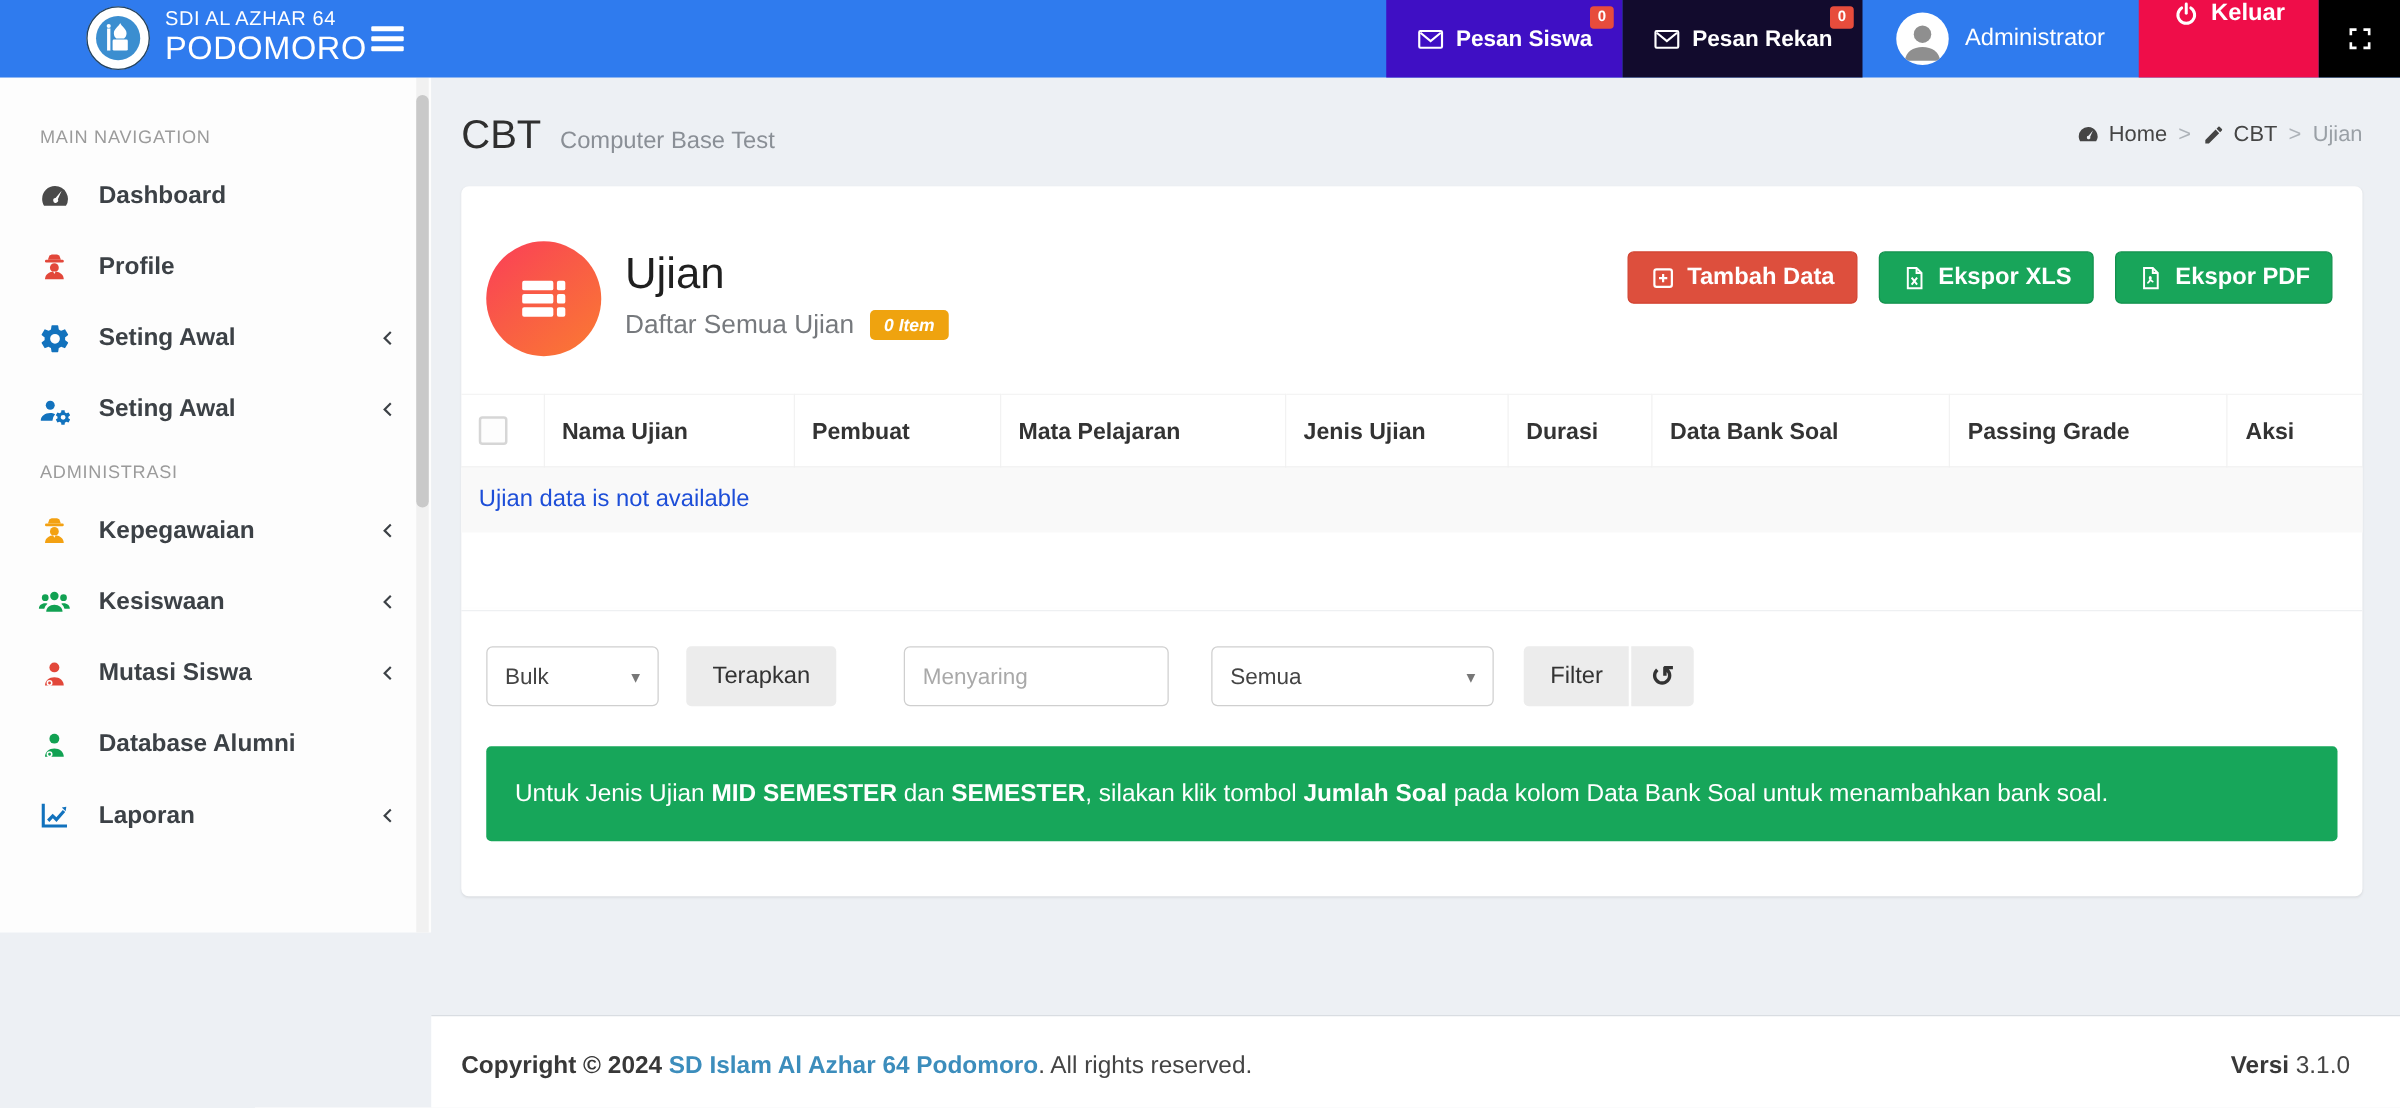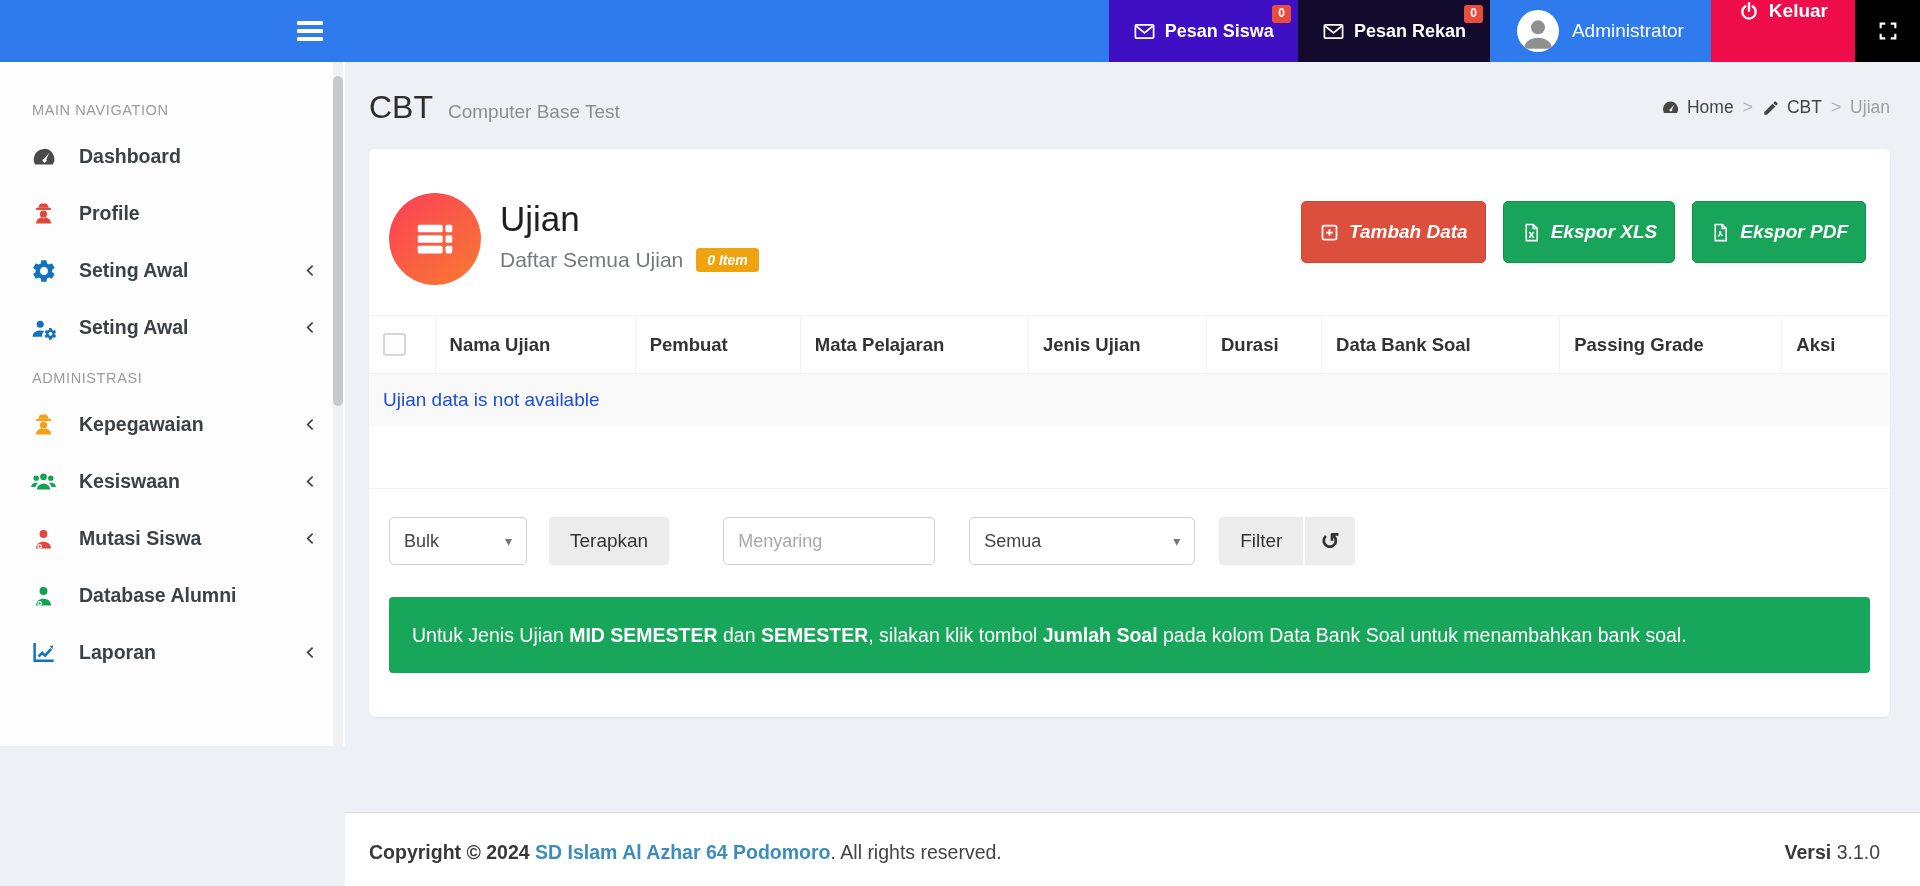--- a/index.html
+++ b/index.html
@@ -47,21 +47,21 @@
   .crumb-last { color:#9aa0a6; }
 
   .card { margin:0 30px 0 24px; background:#fff; border-radius:6px; box-shadow:0 1px 2px rgba(0,0,0,.07); padding-bottom:44px; }
   .card-head { display:flex; padding:44px 24px 30px 20px; }
   .round-icon { width:92px; height:92px; border-radius:50%; background:linear-gradient(140deg,#fb4156 5%,#f95b46 45%,#fb7a32 100%); display:flex; align-items:center; justify-content:center; flex-shrink:0; }
   .head-titles { margin-left:19px; padding-top:6px; }
   .card-title { font-size:35px; color:#1f1f1f; line-height:1.15; }
   .card-sub { display:flex; align-items:center; margin-top:9px; font-size:21px; color:#76797d; }
   .item-badge { margin-left:13px; background:#efa30f; color:#fff; font-size:14px; font-weight:700; font-style:italic; padding:4px 11px; border-radius:4px; }
   .head-actions { margin-left:auto; display:flex; gap:17px; align-self:flex-start; margin-top:8px; }
-  .btn { display:flex; align-items:center; gap:9px; height:62px; padding:0 17px; border-radius:5px; border:1px solid transparent; color:#fff; font-size:19px; font-weight:600; font-family:inherit; cursor:pointer;font-style:italic; }
+  .btn { display:flex; align-items:center; gap:9px; height:42px; padding:0 17px; border-radius:5px; border:1px solid transparent; color:#fff; font-size:19px; font-weight:600; font-family:inherit; cursor:pointer; }
   .btn-danger { background:#dd4f3d; border-color:#d24331; }
   .btn-success { background:#18a55a; border-color:#13914e; }
 
   table.grid { width:100%; border-collapse:collapse; table-layout:fixed; }
   .grid th { text-align:left; font-size:18.5px; font-weight:700; color:#333; padding:17px 14px; border-top:1px solid #f4f4f4; border-bottom:1px solid #f0f0f0; border-right:1px solid #f2f2f2; }
   .grid th:last-child { border-right:none; }
   .checkbox { width:23px; height:23px; border:2px solid #d6d6d6; border-radius:3px; background:#fdfdfd; cursor:pointer; }
   .empty-row td { background:#f9f9f9; font-size:19px; color:#1d4ed8; padding:15px 14px; }
   .spacer-row td { height:36px; }
   .rule { border-top:1px solid #eef0f2; margin:26px 0 0; box-shadow:0 -2px 2px rgba(0,0,0,.015); }
@@ -83,20 +83,37 @@
 
   
   .footer { position:absolute; left:345px; right:0; bottom:0; height:74px; background:#fff; border-top:1px solid #d9dde2; display:flex; align-items:center; justify-content:space-between; padding:5px 40px 0 24px; font-size:19.5px; color:#444; }
   .footer a { color:#3c8dbc; font-weight:700; text-decoration:none; cursor:pointer; }
   .footer .strong { font-weight:700; color:#383838; }
 </style>
 </head>
 <body>
 
 <header class="topbar">
+  <div class="logo">
+    <span class="emblem">
+      <svg viewBox="0 0 48 48" width="53" height="53">
+        <circle cx="24" cy="24" r="23" fill="#fff"></circle>
+        <circle cx="24" cy="24" r="22.6" fill="none" stroke="#23425f" stroke-width="1"></circle>
+        <circle cx="24" cy="24" r="16" fill="#3b8ed0"></circle>
+        <path fill="#fff" d="M25.5 13c1 2.6 4.6 4.1 4.6 7.4 0 1.8-.8 3-1.8 3.8h-5.6c-1-.8-1.8-2-1.8-3.8 0-3.3 3.6-4.8 4.6-7.4z"></path>
+        <rect x="20" y="25" width="11" height="8" rx="1" fill="#fff"></rect>
+        <rect x="16" y="17" width="2.4" height="16" fill="#fff"></rect>
+        <circle cx="17.2" cy="15.2" r="1.5" fill="#fff"></circle>
+      </svg>
+    </span>
+    <span class="logo-text">
+      <span class="logo-l1">SDI AL AZHAR 64</span>
+      <span class="logo-l2">PODOMORO</span>
+    </span>
+  </div>
 
   <button class="hamburger">
       <span></span>
       <span></span>
       <span></span>
     </button>
 
   <div class="top-right">
     <a class="top-item siswa">
       <span>

